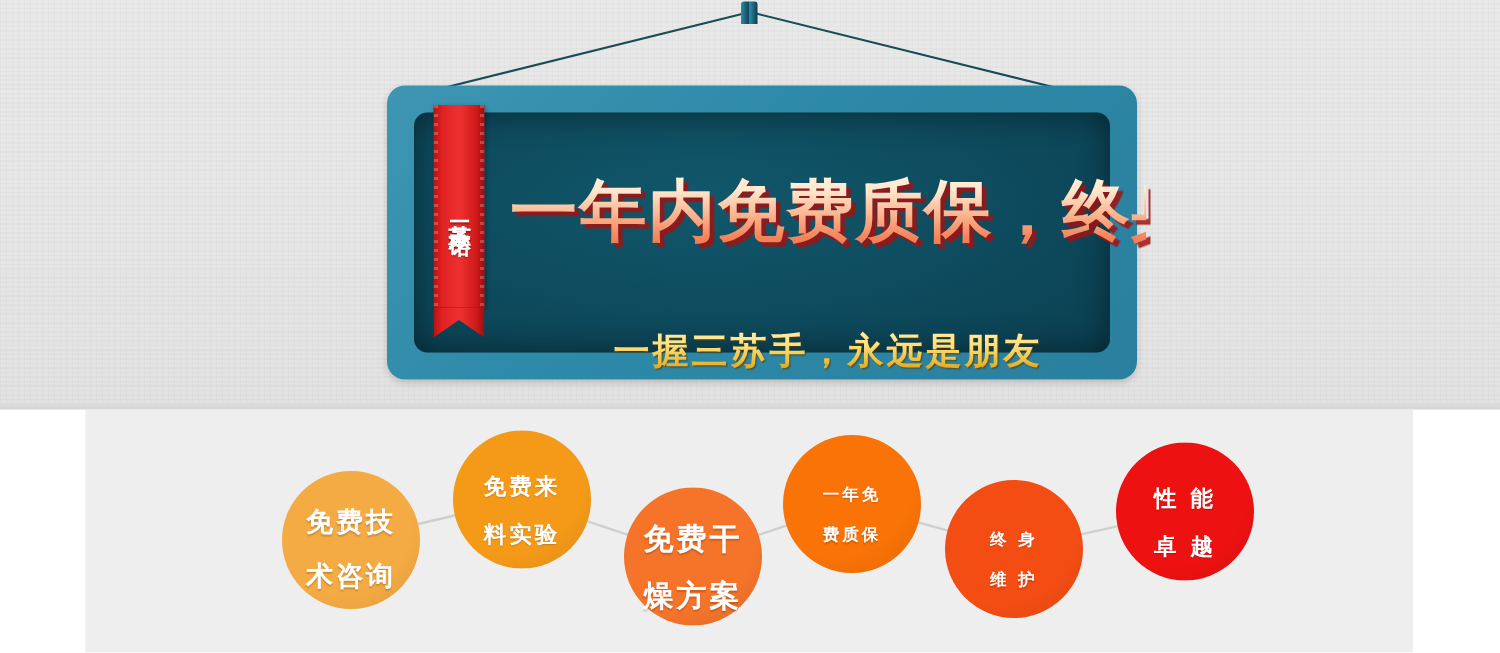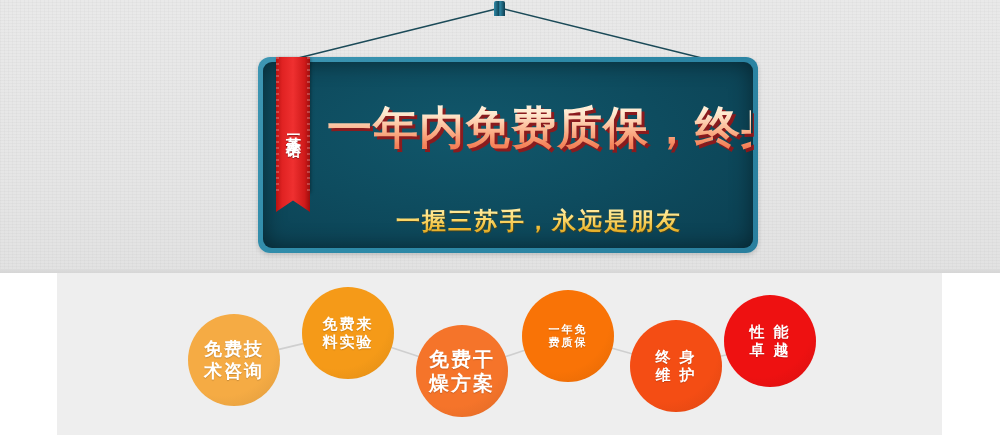--- a/index.html
+++ b/index.html
@@ -30,21 +30,21 @@
     position:absolute;left:494px;top:1px;width:11px;height:15px;
     background:linear-gradient(90deg,#2f88a6 0%,#10485c 45%,#2f88a6 52%,#0d3c4e 100%);
     border-radius:2px 2px 0 0;
   }
 
   
   #board{
     position:absolute;left:258px;top:57px;width:500px;height:196px;
     border-radius:12px;
     background:linear-gradient(135deg,#3e96b3 0%,#2d8aa8 40%,#2a7f9e 100%);
-    padding:5px;
+    padding:18px;
     box-sizing:border-box;
     box-shadow:0 2px 5px rgba(0,0,0,.16);
   }
   #board-inner{
     position:relative;width:100%;height:100%;
     border-radius:9px;
     background:
       radial-gradient(ellipse at 42% 38%, #11576b 0%, #0e4c5f 48%, #0b3f51 100%);
     box-shadow:inset 0 0 22px rgba(0,0,0,.45);
     overflow:visible;
@@ -109,21 +109,21 @@
   }
   #circles-svg{position:absolute;left:0;top:273px;width:1000px;height:162px;}
 
   .circle-node{position:absolute;border-radius:50%;
     display:flex;align-items:center;justify-content:center;
     text-align:center;color:#ffffff;font-weight:bold;
     font-family:"DejaVu Sans",sans-serif;
     text-shadow:0 1px 1px rgba(0,0,0,.18);
     line-height:1.22;letter-spacing:2px;
   }
-  .circle-node span{display:block;}
+  .circle-node span{display:block;margin-top:14px;}
 </style>
 </head>
 <body>
 
 <div id="top-band">
 
   <svg id="hang-wire" viewBox="0 0 1000 80" preserveAspectRatio="none">
     <line x1="500" y1="8" x2="282" y2="62" stroke="#1b4a58" stroke-width="1.4"></line>
     <line x1="500" y1="8" x2="718" y2="62" stroke="#1b4a58" stroke-width="1.4"></line>
   </svg>
@@ -170,25 +170,25 @@
         <span>免费干</span>
         <span>燥方案</span>
       </div>
     </div>
     <div class="circle-node" style="width: 92px; height: 92px; left: 522px; top: 290px; font-size: 11px; background: radial-gradient(circle at 38% 32%, rgb(249, 115, 6) 0%, rgb(249, 115, 6) 62%, rgba(0, 0, 0, 0.1) 100%), rgb(249, 115, 6);">
       <div>
         <span>一年免</span>
         <span>费质保</span>
       </div>
     </div>
-    <div class="circle-node" style="width: 92px; height: 92px; left: 630px; top: 320px; font-size: 15px; background: radial-gradient(circle at 38% 32%, rgb(244, 77, 20) 0%, rgb(244, 77, 20) 62%, rgba(0, 0, 0, 0.1) 100%), rgb(244, 77, 20); text-align: center;">
+    <div class="circle-node" style="width: 92px; height: 92px; left: 630px; top: 320px; font-size: 11px; background: radial-gradient(circle at 38% 32%, rgb(244, 77, 20) 0%, rgb(244, 77, 20) 62%, rgba(0, 0, 0, 0.1) 100%), rgb(244, 77, 20); text-align: center;">
       <div>
         <span>终 身</span>
         <span>维 护</span>
       </div>
     </div>
-    <div class="circle-node" style="width: 92px; height: 92px; left: 724px; top: 295px; font-size: 15px; background: radial-gradient(circle at 38% 32%, rgb(238, 17, 17) 0%, rgb(238, 17, 17) 62%, rgba(0, 0, 0, 0.1) 100%), rgb(238, 17, 17);">
+    <div class="circle-node" style="width: 92px; height: 92px; left: 744px; top: 295px; font-size: 15px; background: radial-gradient(circle at 38% 32%, rgb(238, 17, 17) 0%, rgb(238, 17, 17) 62%, rgba(0, 0, 0, 0.1) 100%), rgb(238, 17, 17);">
       <div>
         <span>性 能</span>
         <span>卓 越</span>
       </div>
     </div>
   </div>
 
 </body></html>

